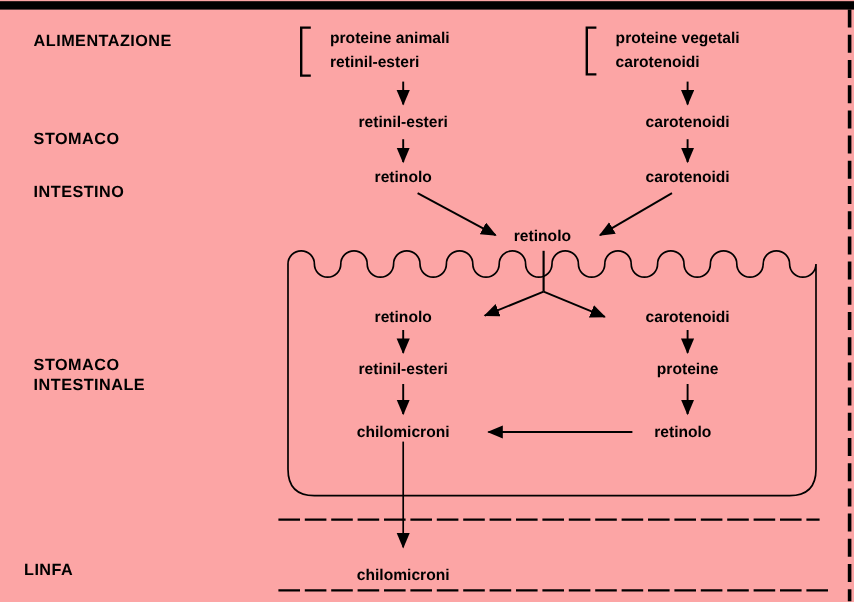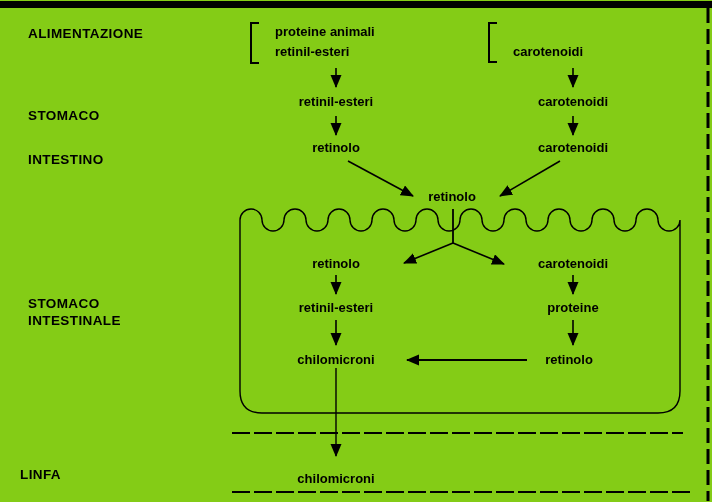--- a/index.html
+++ b/index.html
@@ -1,17 +1,17 @@
 <!DOCTYPE html>
 <html><head>
 <meta charset="utf-8">
 <style>
   html,body{margin:0;padding:0;background:#fff;}
   #figure{
-    position:relative;width:712px;height:502px;background:#84cc16;
+    position:relative;width:712px;height:502px;background:#fca5a5;
     font-family:"Liberation Sans",sans-serif;color:#000;overflow:hidden;
   }
   svg.overlay{position:absolute;left:0;top:0;width:712px;height:502px;}
   .rowlabel{
     position:absolute;font-weight:bold;font-size:13.5px;letter-spacing:.4px;
     white-space:nowrap;line-height:16px;
   }
   .node{
     position:absolute;font-weight:bold;font-size:13px;white-space:nowrap;
     line-height:15px;transform:translateX(-50%);
@@ -82,20 +82,21 @@
 
   <div class="rowlabel" style="left:28px;top:26px">ALIMENTAZIONE</div>
   <div class="rowlabel" style="left:28px;top:108px">STOMACO</div>
   <div class="rowlabel" style="left:28px;top:152px">INTESTINO</div>
   <div class="rowlabel" style="left:28px;top:296px">STOMACO</div>
   <div class="rowlabel" style="left:28px;top:313px">INTESTINALE</div>
   <div class="rowlabel" style="left:20px;top:467px">LINFA</div>
 
   <div class="srcline" style="left:263px;top:24px">proteine animali</div>
   <div class="srcline" style="left:263px;top:44px">retinil-esteri</div>
+  <div class="srcline" style="left:501px;top:24px">proteine vegetali</div>
   <div class="srcline" style="left:501px;top:44px">carotenoidi</div>
 
   <div class="node" style="left:336px;top:94px">retinil-esteri</div>
   <div class="node" style="left:573px;top:94px">carotenoidi</div>
 
   <div class="node" style="left:336px;top:140px">retinolo</div>
   <div class="node" style="left:573px;top:140px">carotenoidi</div>
 
   <div class="node" style="left:452px;top:189px">retinolo</div>
 

